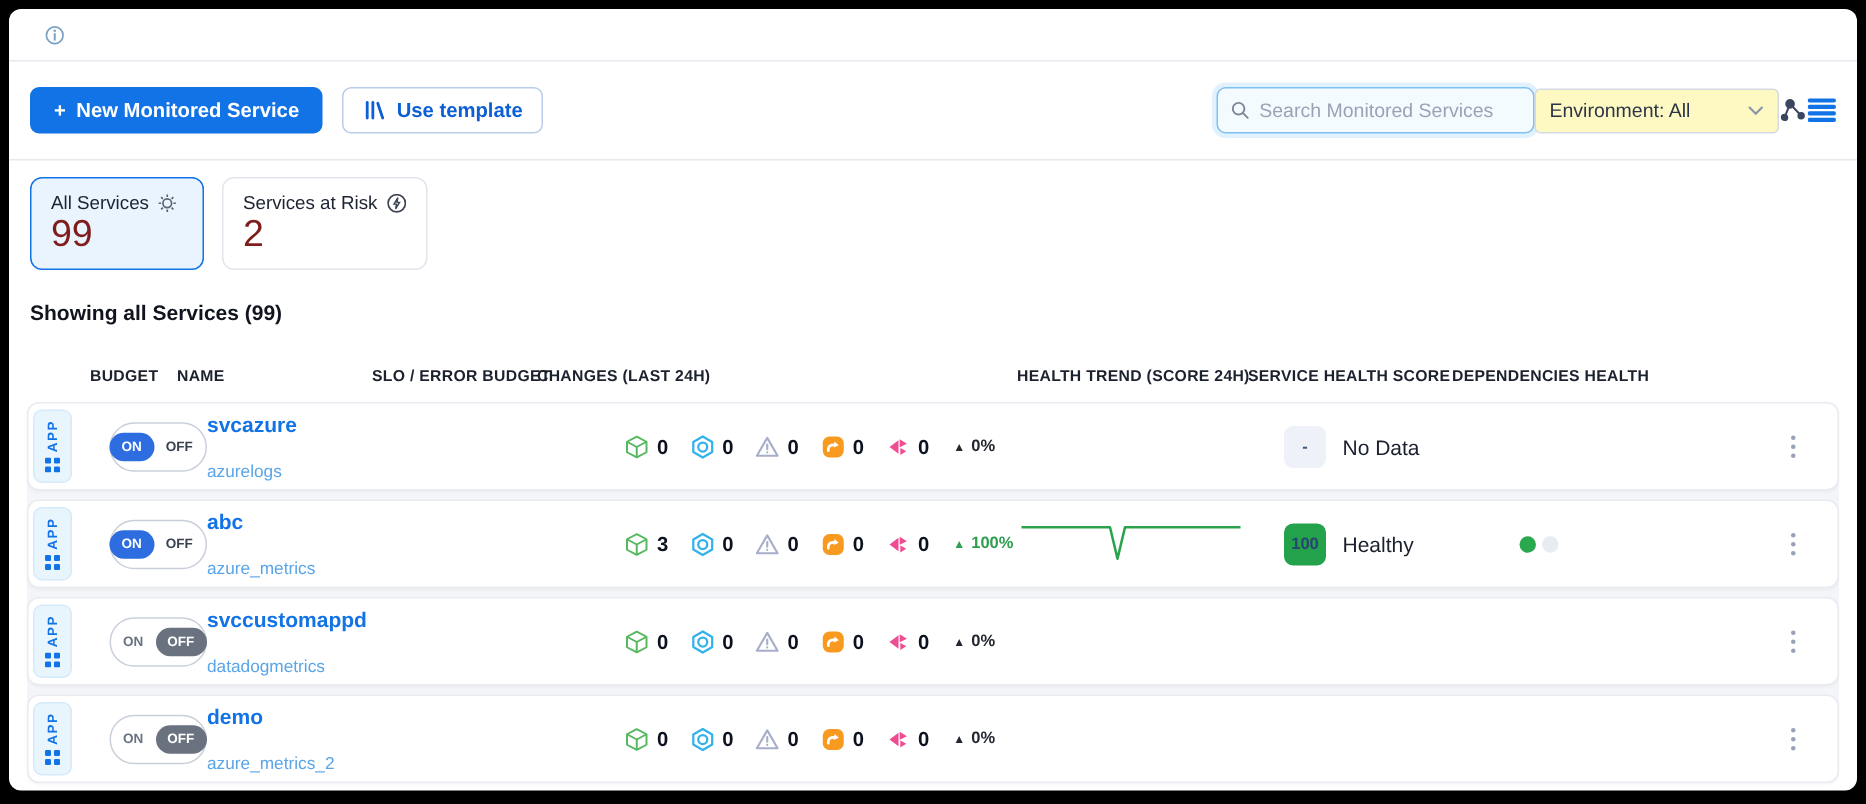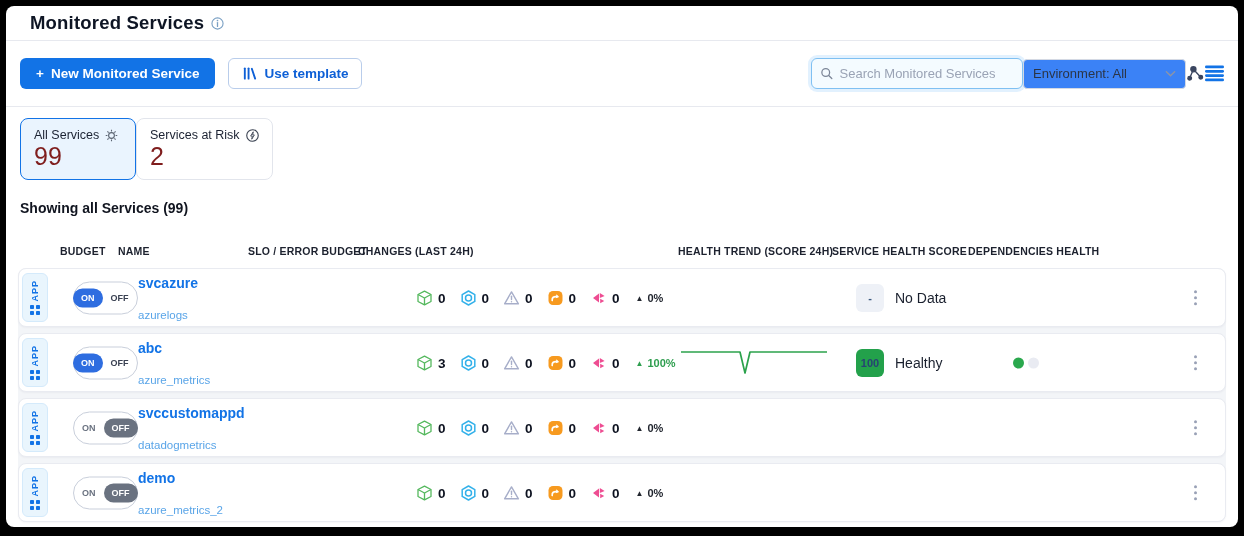--- a/index.html
+++ b/index.html
@@ -13,25 +13,25 @@
 
   
   .tools { height:66px; border-bottom:1px solid #e7e9ef; display:flex; align-items:center; padding:0 14px 0 14px; gap:13px; }
   .btn { height:31px; border-radius:6px; font-size:13.5px; font-weight:bold; display:inline-flex; align-items:center; gap:7px; cursor:pointer; font-family:"Liberation Sans", sans-serif; }
   .btn-primary { background:#1273e6; color:#fff; border:none; padding:0 16px; }
   .btn-outline { background:#fff; color:#0d5fd6; border:1px solid #b9cdeb; padding:0 13px; }
   .right-group { margin-left:auto; display:flex; align-items:center; }
   .search { width:212px; height:31px; background:#f4fbff; border:1.5px solid #7fc0f2; box-shadow:0 0 0 3px rgba(77,171,247,.16); border-radius:6px; display:flex; align-items:center; padding:0 8px; gap:6px; }
   .search input { border:none; outline:none; background:transparent; font-size:13px; color:#3a4254; width:100%; font-family:"Liberation Sans", sans-serif; }
   .search input::placeholder { color:#9aa3b5; }
-  .select { width:163px; height:30px; border:1px solid #d4d9e3; border-radius:4px; display:flex; align-items:center; justify-content:space-between; padding:0 9px; font-size:13px; color:#2b3547; background:#3b82f6; cursor:pointer; }
+  .select { width:163px; height:30px; border:1px solid #d4d9e3; border-radius:4px; display:flex; align-items:center; justify-content:space-between; padding:0 9px; font-size:13px; color:#2b3547; background:#fef9c3; cursor:pointer; }
   .icon-btn { background:none; border:none; cursor:pointer; display:flex; align-items:center; padding:0; }
 
   
-  .cards { margin:11px 0 0 14px; display:flex; }
+  .cards { margin:11px 0 0 14px; display:flex; gap:12px; }
   .card { min-width:116px; height:62px; border:1px solid #e2e5ec; border-radius:8px; background:#fff; padding:9px 13px 7px 13px; cursor:pointer; }
   .card.sel { background:#eaf4fe; border:1.5px solid #1273e6; }
   .card .lbl-row { display:flex; align-items:center; gap:6px; font-size:12.5px; color:#1b2232; }
   .card .val { font-size:25px; font-weight:normal; color:#7f1d1d; margin-top:1px; line-height:1.1; }
 
   .showing { margin:20px 0 0 14px; font-size:14px; font-weight:bold; color:#10141f; height:16px; }
 
   
   .thead { position:relative; height:52px; }
   .thead span { position:absolute; top:29px; font-size:10.5px; font-weight:bold; color:#1c212e; letter-spacing:.2px; white-space:nowrap; }
@@ -170,21 +170,20 @@
           <rect x="0" y="8.7" width="18" height="2.6" rx="1.3"></rect>
           <rect x="0" y="12.8" width="18" height="2.6" rx="1.3"></rect>
         </g>
       </symbol>
   </defs>
 </svg>
 
 <div class="page">
 
   <div class="hdr">
-    <span class="title">Monitored Services</span>
     <svg width="13" height="13">
         <use href="#i-info"></use>
       </svg>
   </div>
 
   <div class="tools">
     <button class="btn btn-primary">
       <span>+</span>
       <span>New Monitored Service</span>
     </button>

